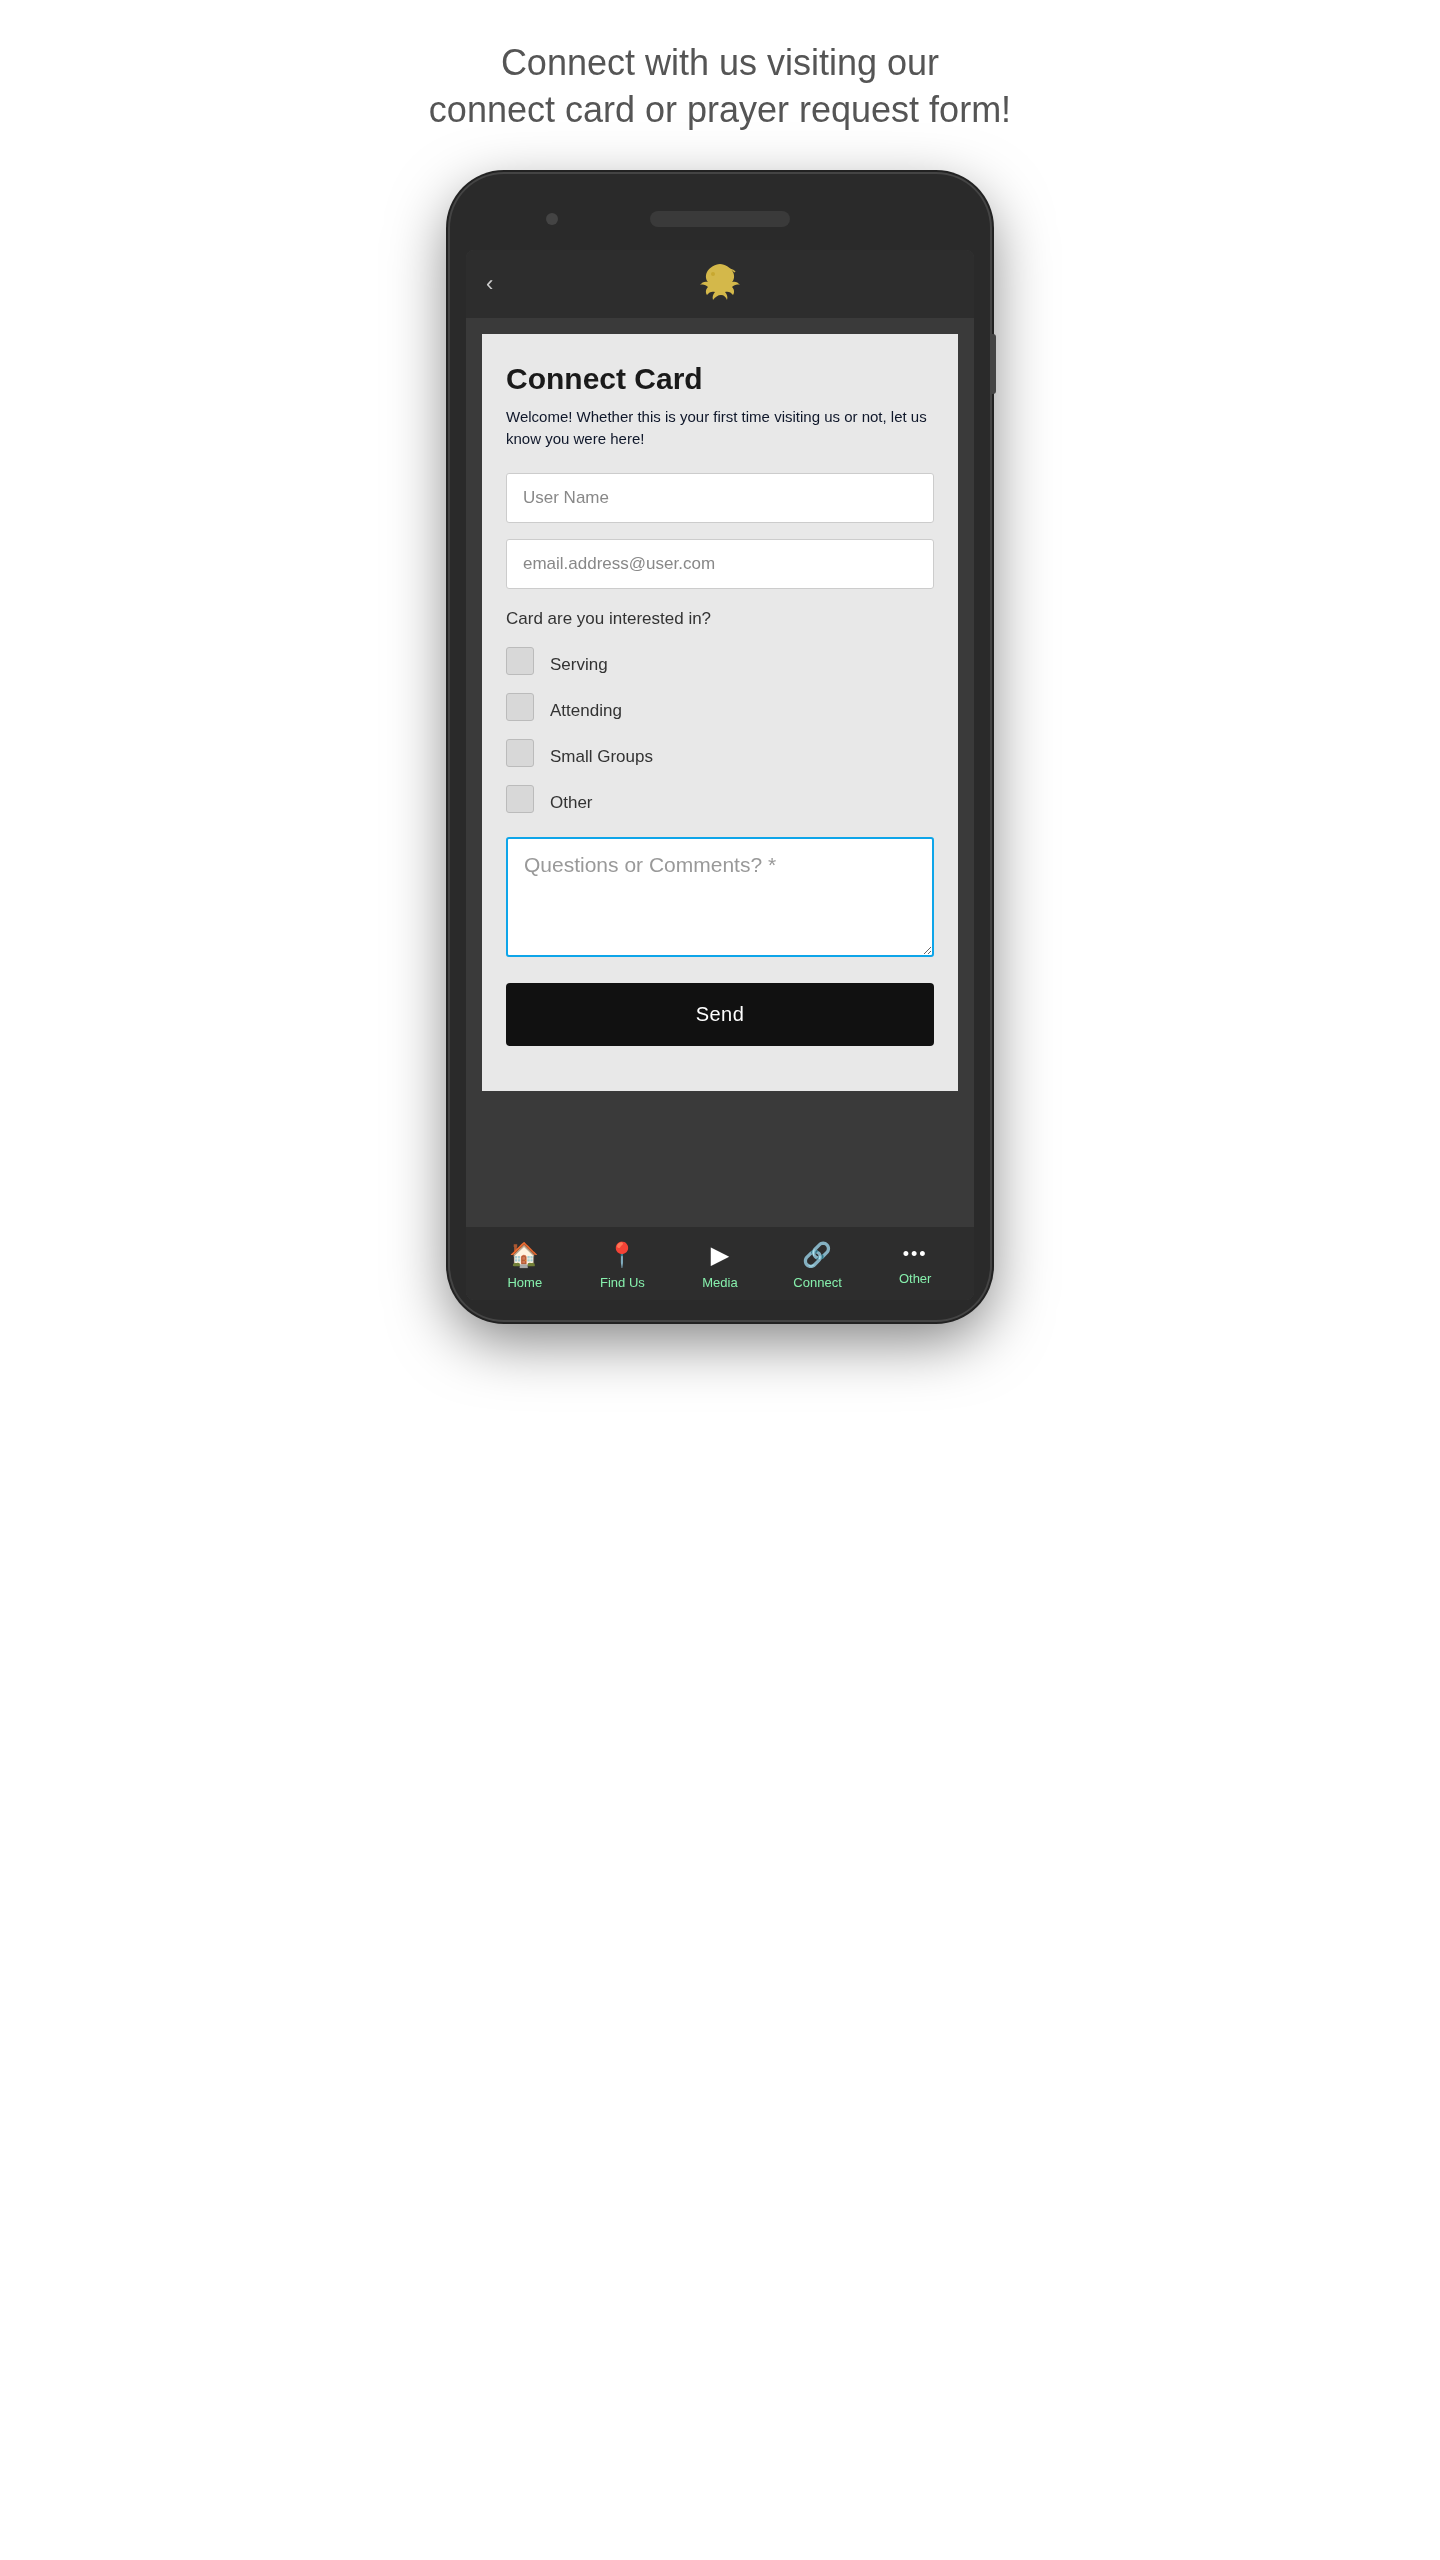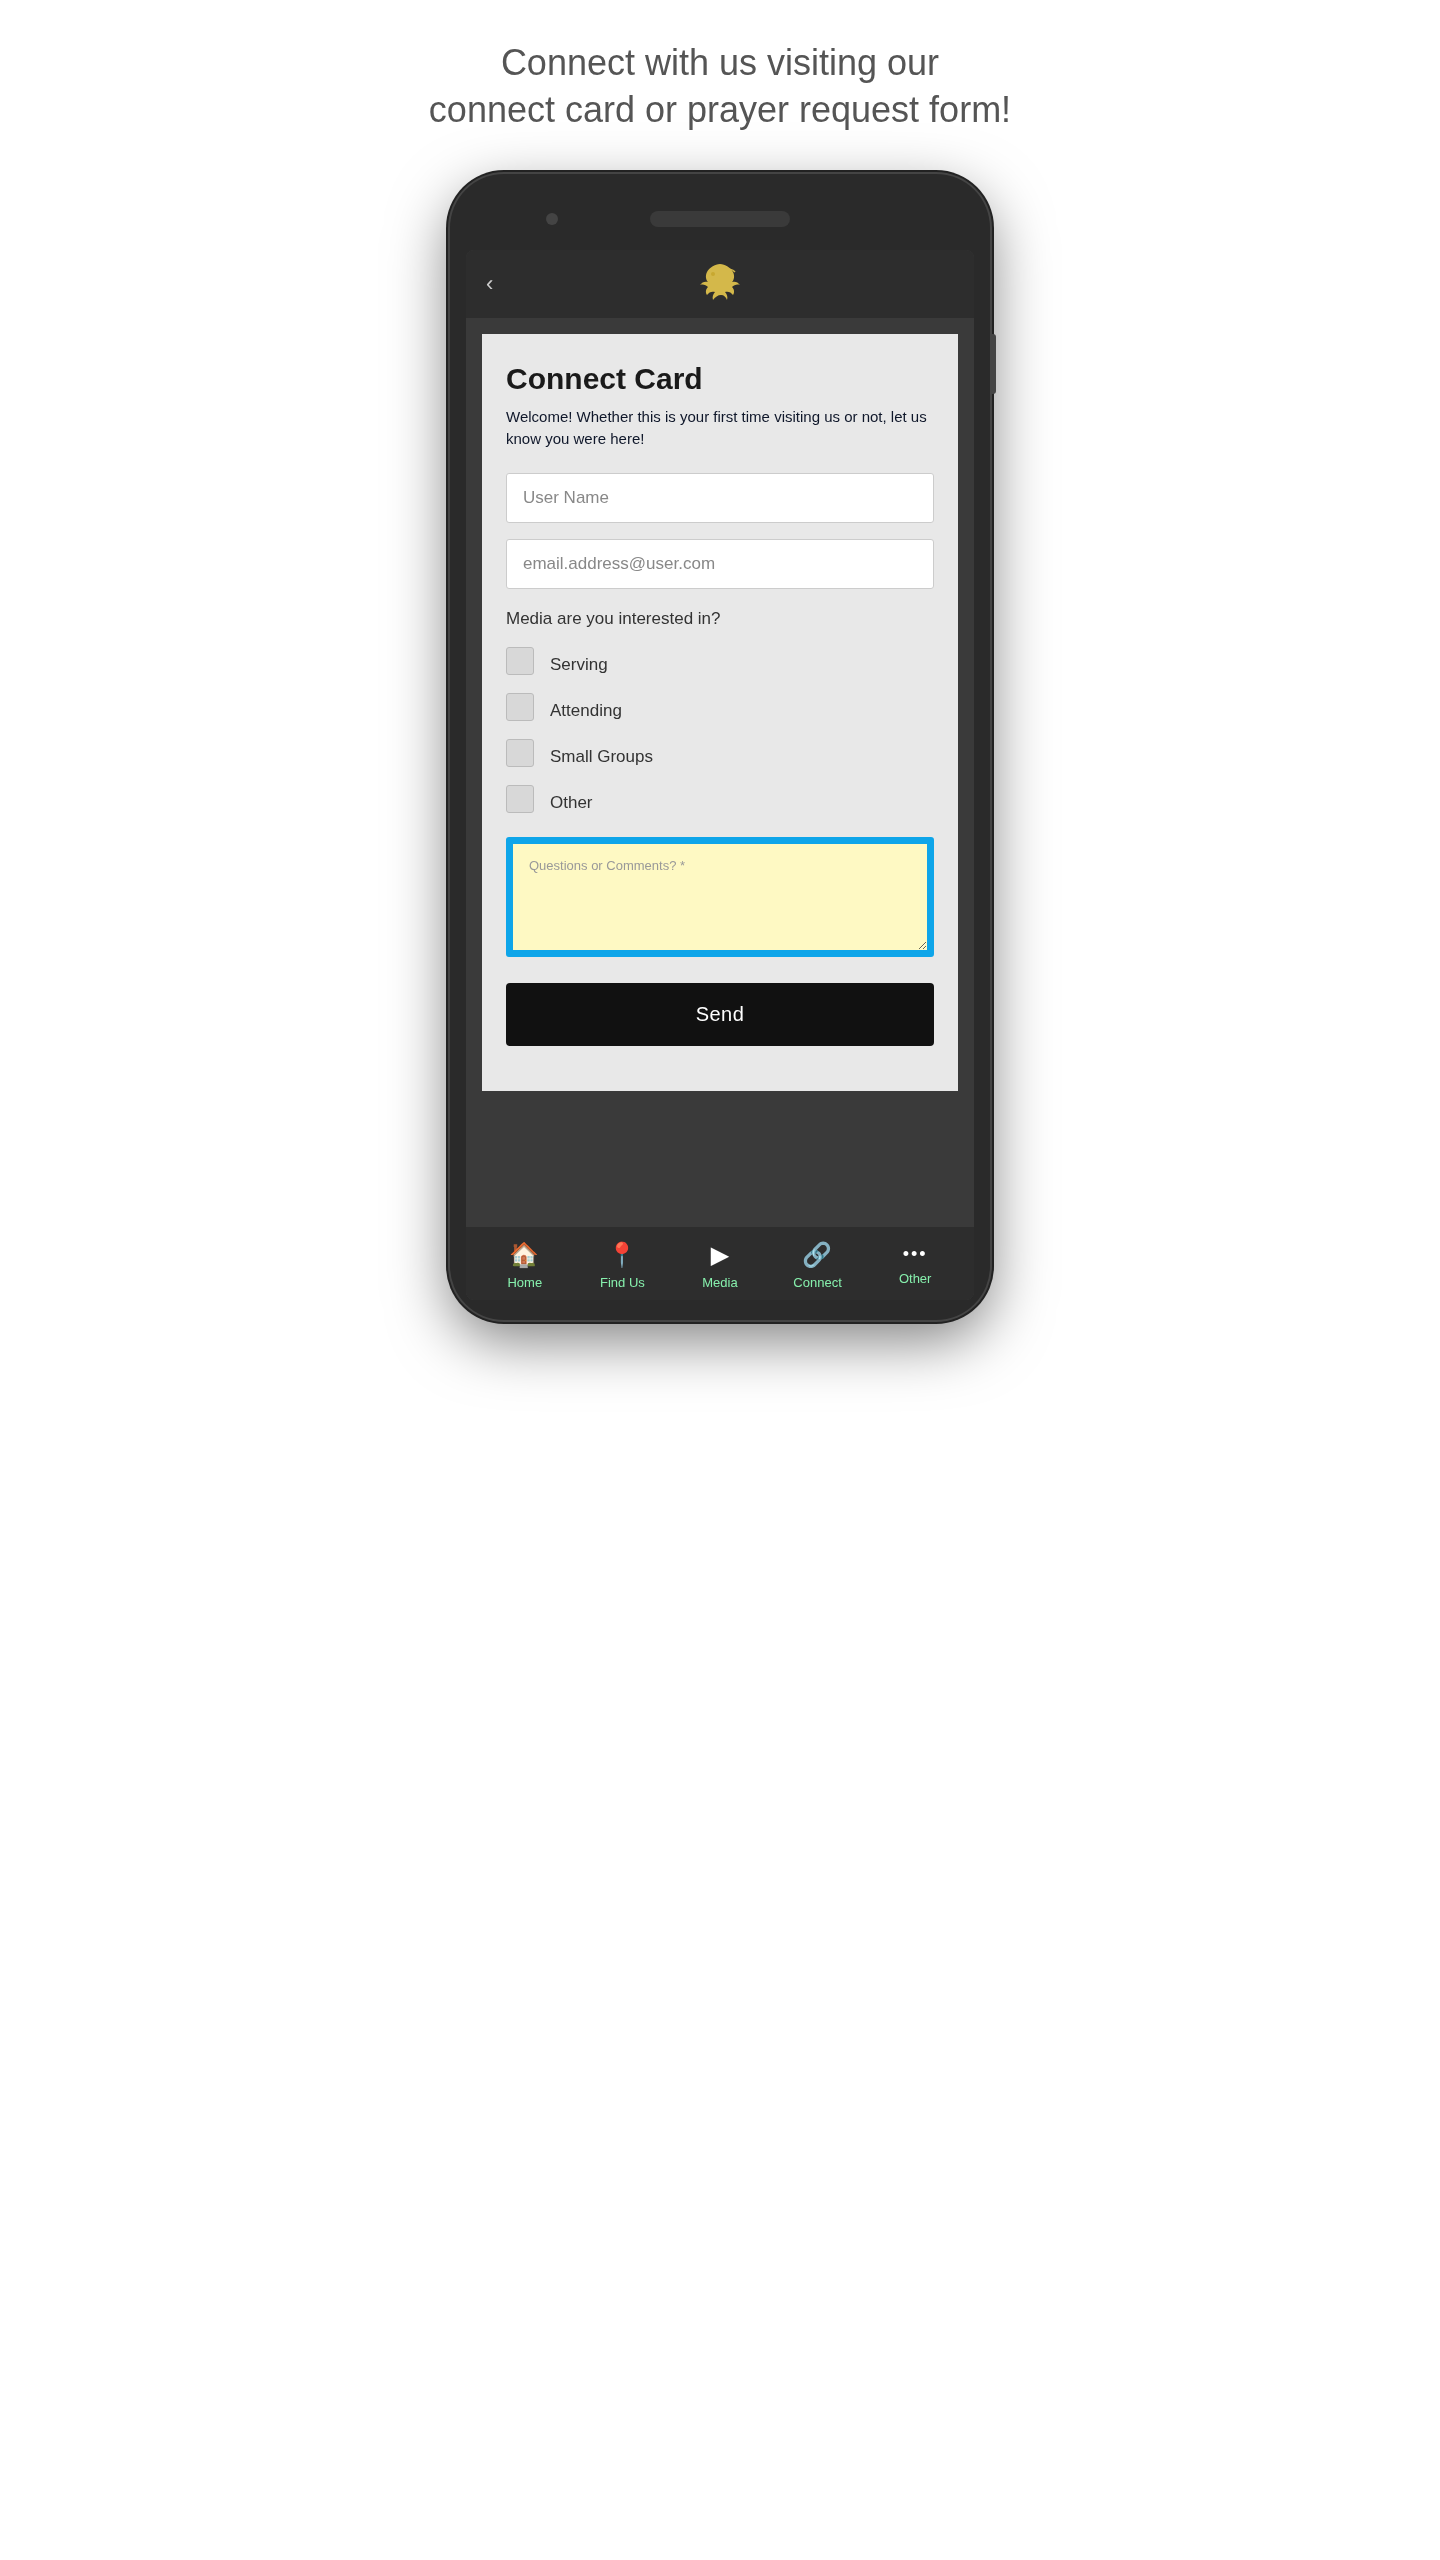--- a/index.html
+++ b/index.html
@@ -162,25 +162,25 @@
       flex-shrink: 0;
     }
 
     .checkbox-text {
       font-size: 17px;
       color: #333;
     }
 
     .comments-textarea {
       width: 100%;
-      background: #fef9c3;
-      border: 7px solid #0ea5e9;
+      background: #ffffff;
+      border: 2px solid #0ea5e9;
       border-radius: 3px;
       padding: 14px 16px;
-      font-size: 13px;
+      font-size: 21px;
       color: #888;
       margin-bottom: 22px;
       min-height: 120px;
       resize: vertical;
       font-family: inherit;
       outline: none;
     }
 
     .comments-textarea::placeholder {
       color: #999;
@@ -273,21 +273,21 @@
     </div>
 
     <div class="form-card">
       <h2 class="form-title">Connect Card</h2>
       <p class="form-subtitle">Welcome! Whether this is your first time visiting us or not, let us know you were here!</p>
 
       <input class="form-input" type="text" placeholder="User Name" style="">
 
       <input class="form-input" type="email" placeholder="email.address@user.com" style="">
 
-      <p class="interest-label">Media are you interested in?</p>
+      <p class="interest-label">Card are you interested in?</p>
 
       <div class="checkbox-group">
         <label class="checkbox-item">
           <div class="checkbox-box"></div>
           <span class="checkbox-text">Serving</span>
         </label>
         <label class="checkbox-item">
           <div class="checkbox-box"></div>
           <span class="checkbox-text">Attending</span>
         </label>

